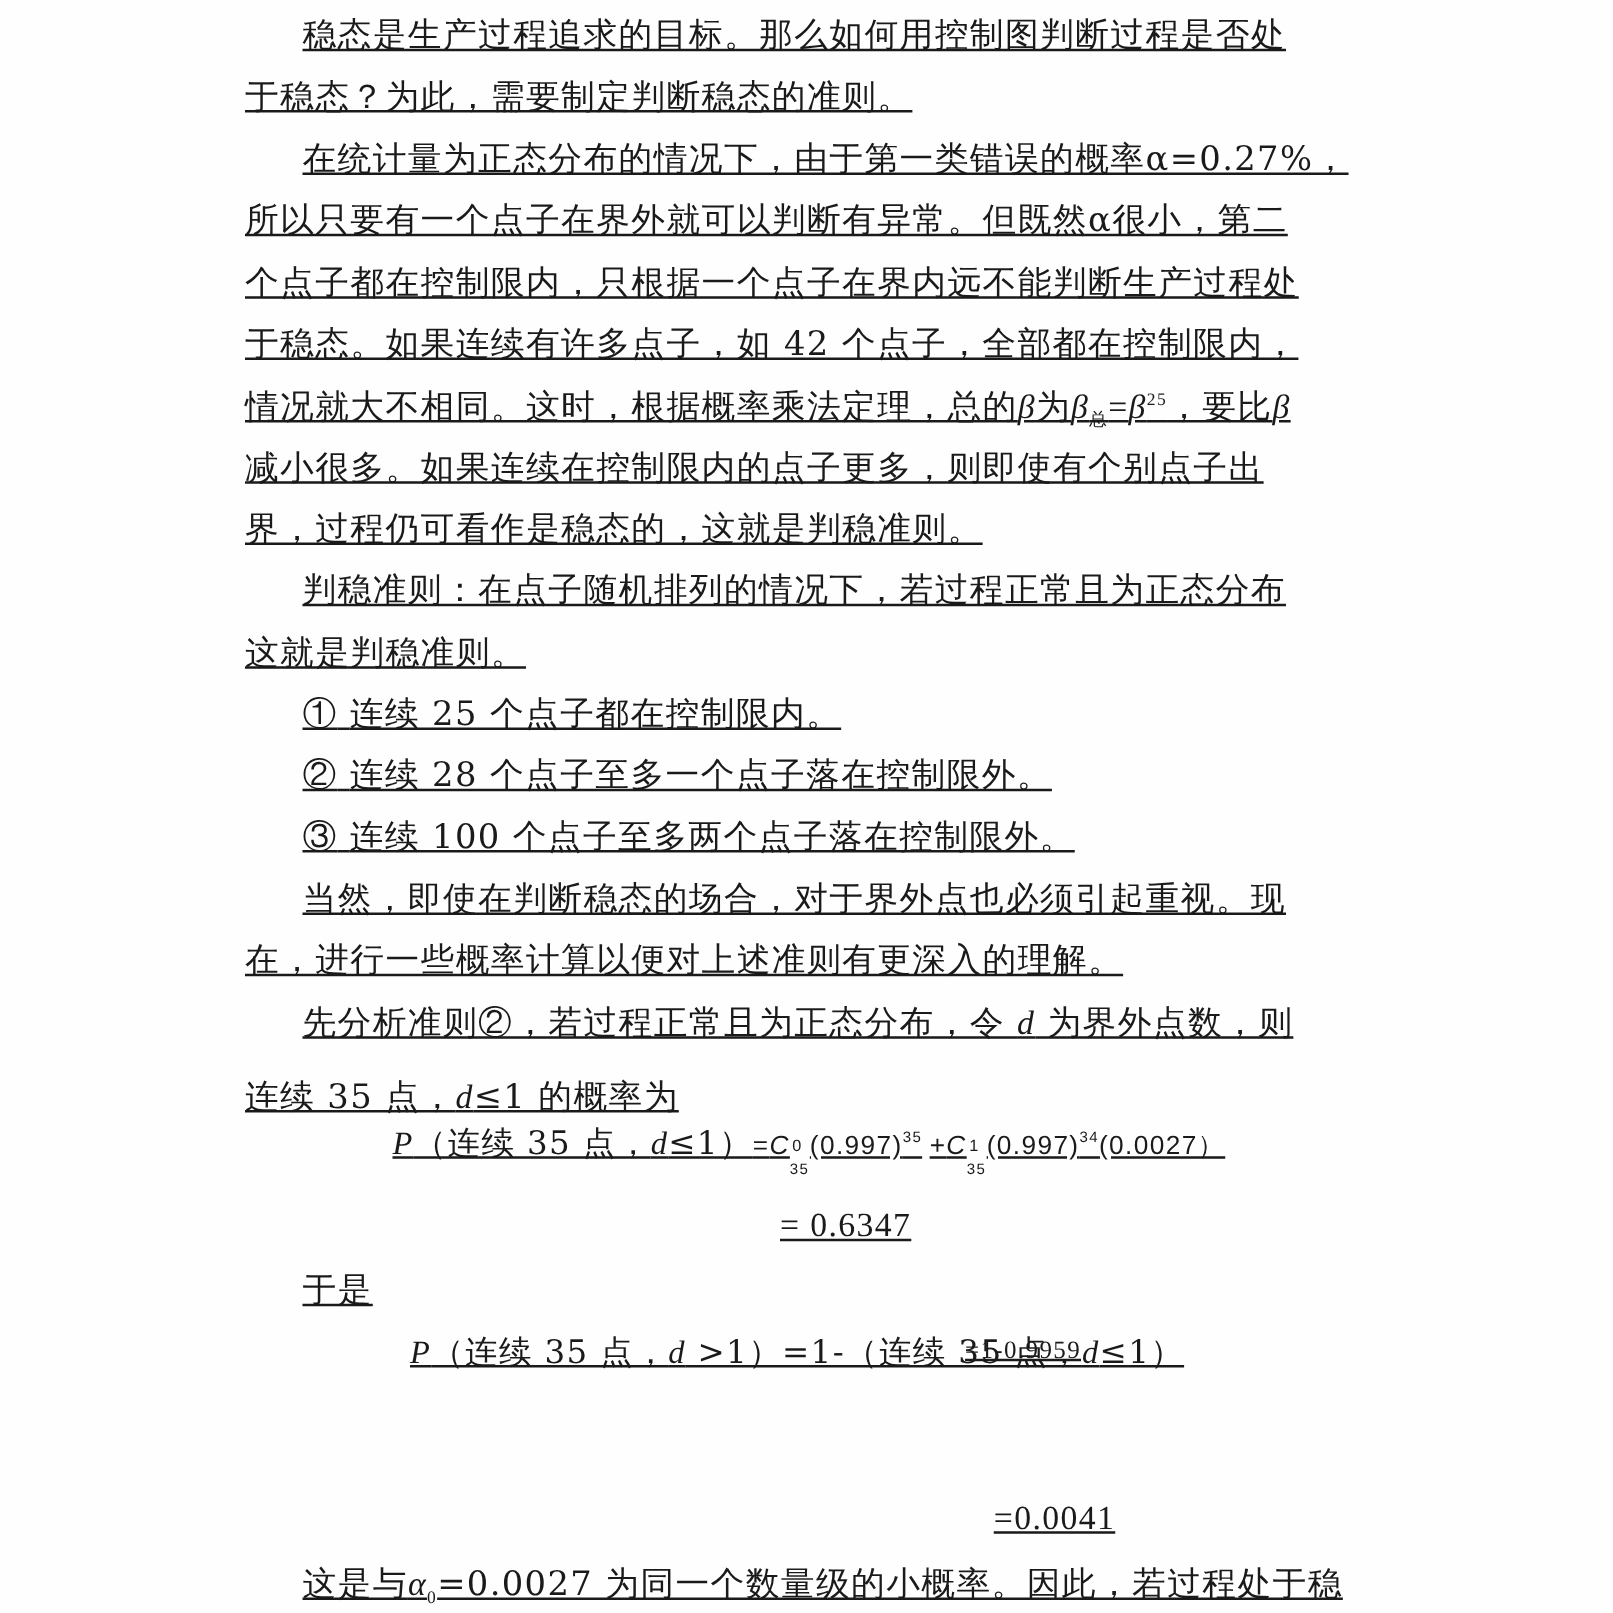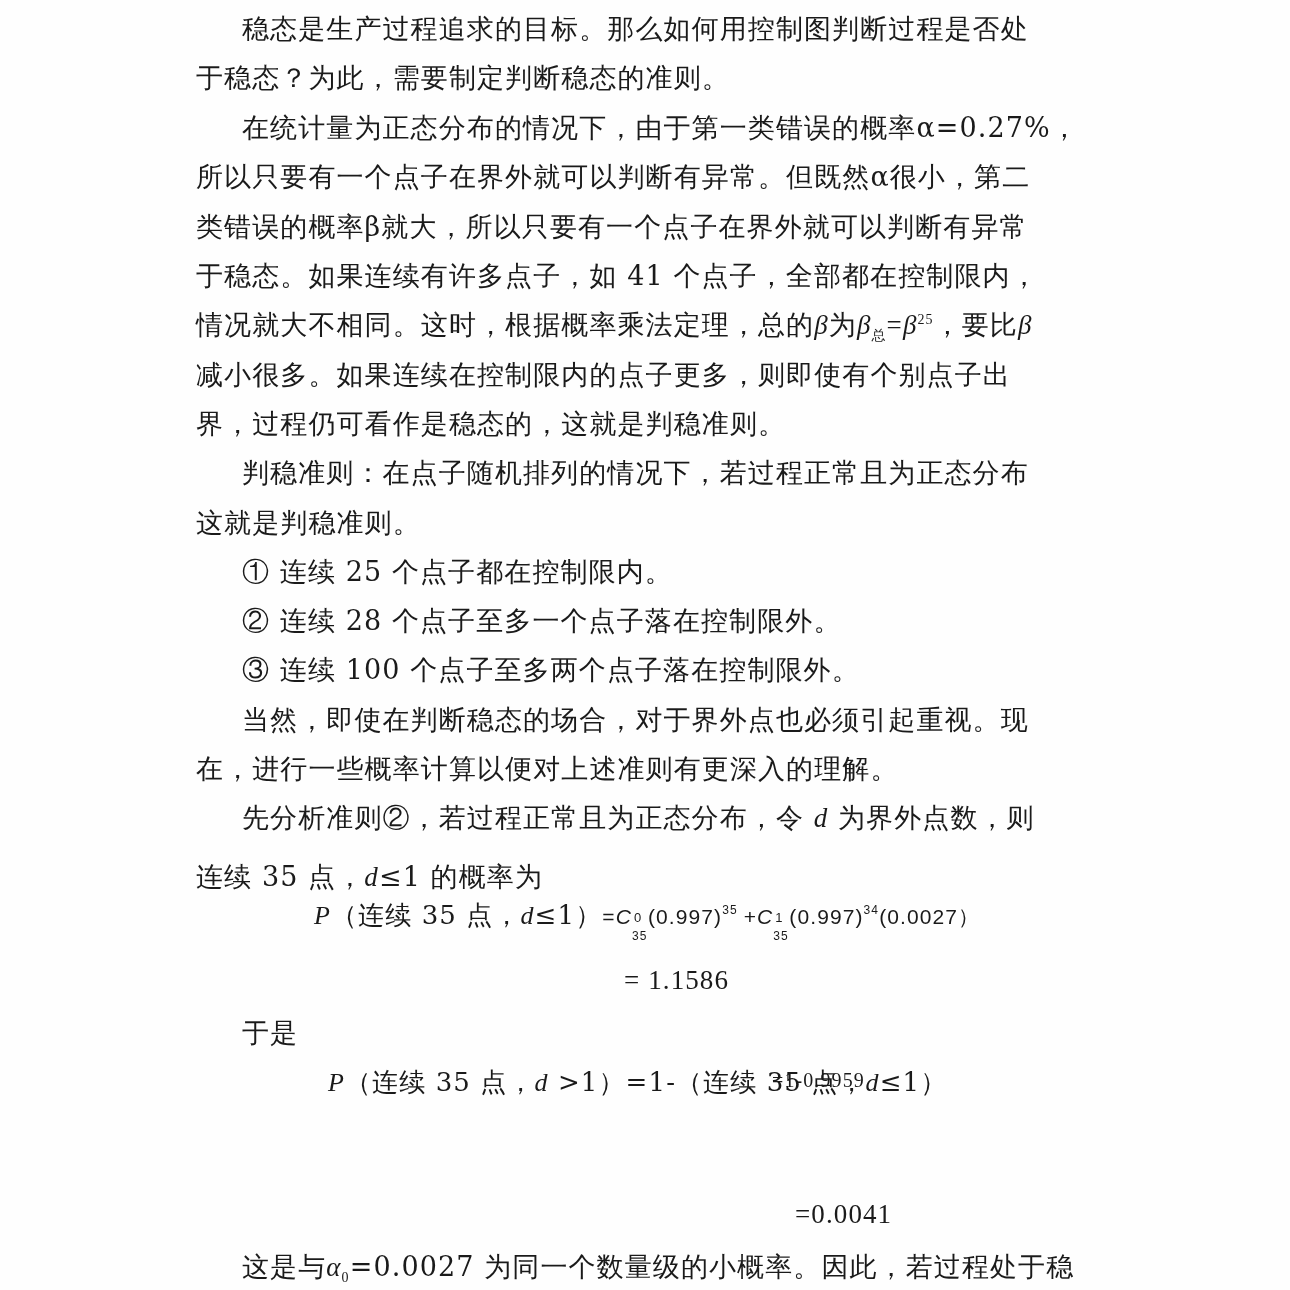--- a/index.html
+++ b/index.html
@@ -21,20 +21,21 @@
     top: 0;
     width: 900px;
   }
   .line {
     position: absolute;
     left: 0;
     white-space: nowrap;
     font-size: 27px;
     line-height: 34px;
     letter-spacing: 1.1px;
+    text-decoration: underline;
   }
   .indent { left: 46px; }
   .math { font-family: "Liberation Serif", serif; }
   .it { font-style: italic; font-family: "Liberation Serif", serif; }
   sup, sub { font-size: 14px; line-height: 0; }
   .comb {
     display: inline-block;
     position: relative;
     width: 16px;
     height: 20px;
@@ -52,22 +53,22 @@
 </head>
 <body>
 
 <div class="page">
 
   <div class="line indent" style="top:12px">稳态是生产过程追求的目标。那么如何用控制图判断过程是否处</div>
   <div class="line" style="top:61px">于稳态？为此，需要制定判断稳态的准则。</div>
 
   <div class="line indent" style="top:111px">在统计量为正态分布的情况下，由于第一类错误的概率α=0.27%，</div>
   <div class="line" style="top:160px">所以只要有一个点子在界外就可以判断有异常。但既然α很小，第二</div>
-  <div class="line" style="top:210px">类错误的概率β就大，所以只要有一个点子在界外就可以判断有异常</div>
-  <div class="line" style="top:259px">于稳态。如果连续有许多点子，如 41 个点子，全部都在控制限内，</div>
+  <div class="line" style="top:210px">个点子都在控制限内，只根据一个点子在界内远不能判断生产过程处</div>
+  <div class="line" style="top:259px">于稳态。如果连续有许多点子，如 42 个点子，全部都在控制限内，</div>
   <div class="line" style="top:308px">
     <span>情况就大不相同。这时，根据概率乘法定理，总的</span><span class="it">β</span><span>为</span><span class="it">β</span><sub>总</sub><span class="math">=</span><span class="it">β</span><sup class="math">25</sup><span>，要比</span><span class="it">β</span>
   </div>
   <div class="line" style="top:358px">减小很多。如果连续在控制限内的点子更多，则即使有个别点子出</div>
   <div class="line" style="top:407px">界，过程仍可看作是稳态的，这就是判稳准则。</div>
 
   <div class="line indent" style="top:456px">判稳准则：在点子随机排列的情况下，若过程正常且为正态分布</div>
   <div class="line" style="top:506px">这就是判稳准则。</div>
 
   <div class="line indent" style="top:555px">
@@ -90,21 +91,21 @@
     <span>先分析准则②，若过程正常且为正态分布，令 </span><span class="it">d</span><span> 为界外点数，则</span>
   </div>
   <div class="line" style="top:860px">
     <span>连续 35 点，</span><span class="it">d</span><span>≤1 的概率为</span>
   </div>
 
   <div class="line formula" style="top:898px; left:118px">
     <span class="it">P</span><span>（连续 35 点，</span><span class="it">d</span><span>≤1）</span><span class="small-math">=</span><span class="small-math it">C</span><span class="comb"><span class="top small-math">0</span><span class="bot small-math">35</span></span><span class="small-math">(0.997)</span><sup class="small-math" style="font-size:12px">35</sup><span class="small-math" style="margin-left:6px">+</span><span class="small-math it">C</span><span class="comb"><span class="top small-math">1</span><span class="bot small-math">35</span></span><span class="small-math">(0.997)</span><sup class="small-math" style="font-size:12px">34</sup><span class="small-math">(0.0027）</span>
   </div>
 
-  <div class="line math" style="top:963px; left:428px; font-size:27px">= 1.1586</div>
+  <div class="line math" style="top:963px; left:428px; font-size:27px">= 0.6347</div>
 
   <div class="line indent" style="top:1016px">于是</div>
 
   <div class="line formula" style="top:1065px; left:132px">
     <span class="it">P</span><span>（连续 35 点，</span><span class="it">d</span><span> &gt;1）=1-（连续 35 点，</span><span class="it">d</span><span>≤1）</span>
   </div>
 
   <div class="line math" style="top:1063px; left:576px; font-size:20px">=1-0.9959</div>
   <div class="line math" style="top:1197px; left:599px; font-size:27px">=0.0041</div>
 

